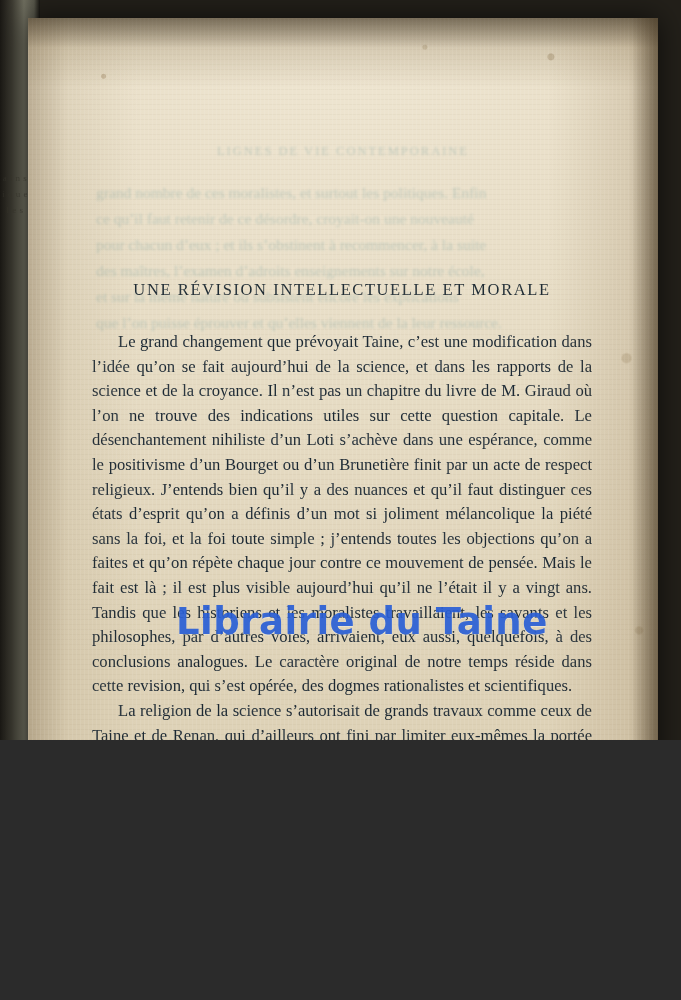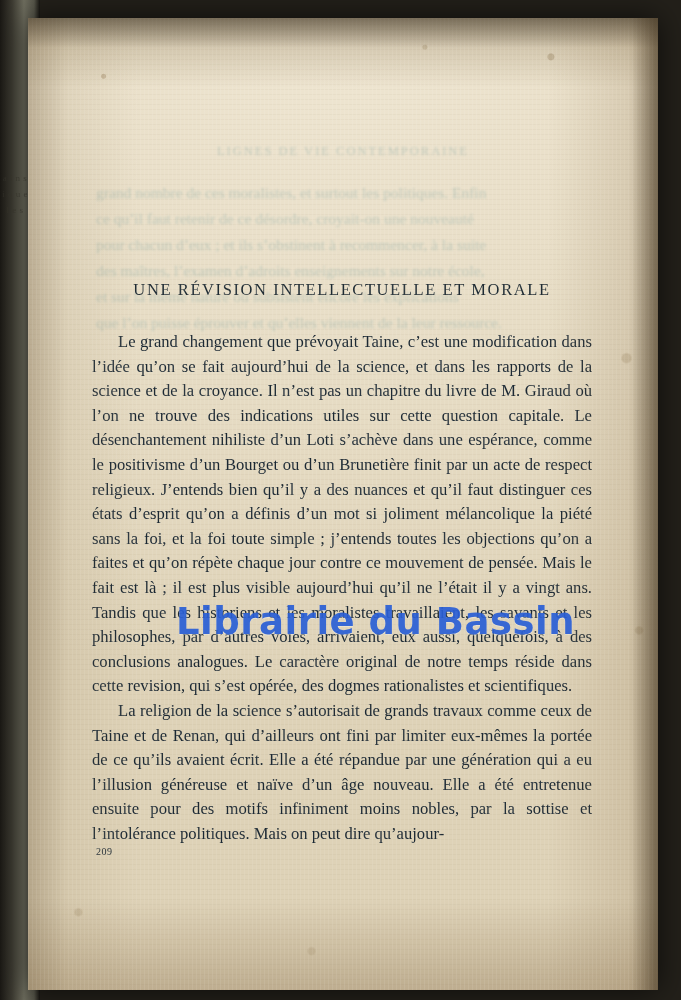--- a/index.html
+++ b/index.html
@@ -10,21 +10,21 @@
   body {
     width: 681px;
     height: 1000px;
     overflow: hidden;
     font-family: "Liberation Serif", serif;
   }
 
   #scan {
     position: relative;
     width: 681px;
-    height: 1000px;
+    height: 740px;
     background: #ffffff;
     overflow: hidden;
   }
 
   
   .backdrop {
     position: absolute;
     inset: 0;
     background:
       linear-gradient(90deg, #1e1c18 0px, #241f19 8px, #0e0d0b 16px, #151310 24px, #23201a 34px);
@@ -213,15 +213,15 @@
 
     <div class="folio">209</div>
 
     <div class="page-tone"></div>
     <div class="page-speckle"></div>
     <div class="fiber"></div>
     <div class="edge-rough-top"></div>
     <div class="edge-rough-right"></div>
   </div>
 
-  <div class="watermark" style="color: rgb(42, 95, 214);">Librairie du Bassin</div>
+  <div class="watermark" style="color: rgb(42, 95, 214);">Librairie du Taine</div>
 
 </div>
 
 </body></html>

